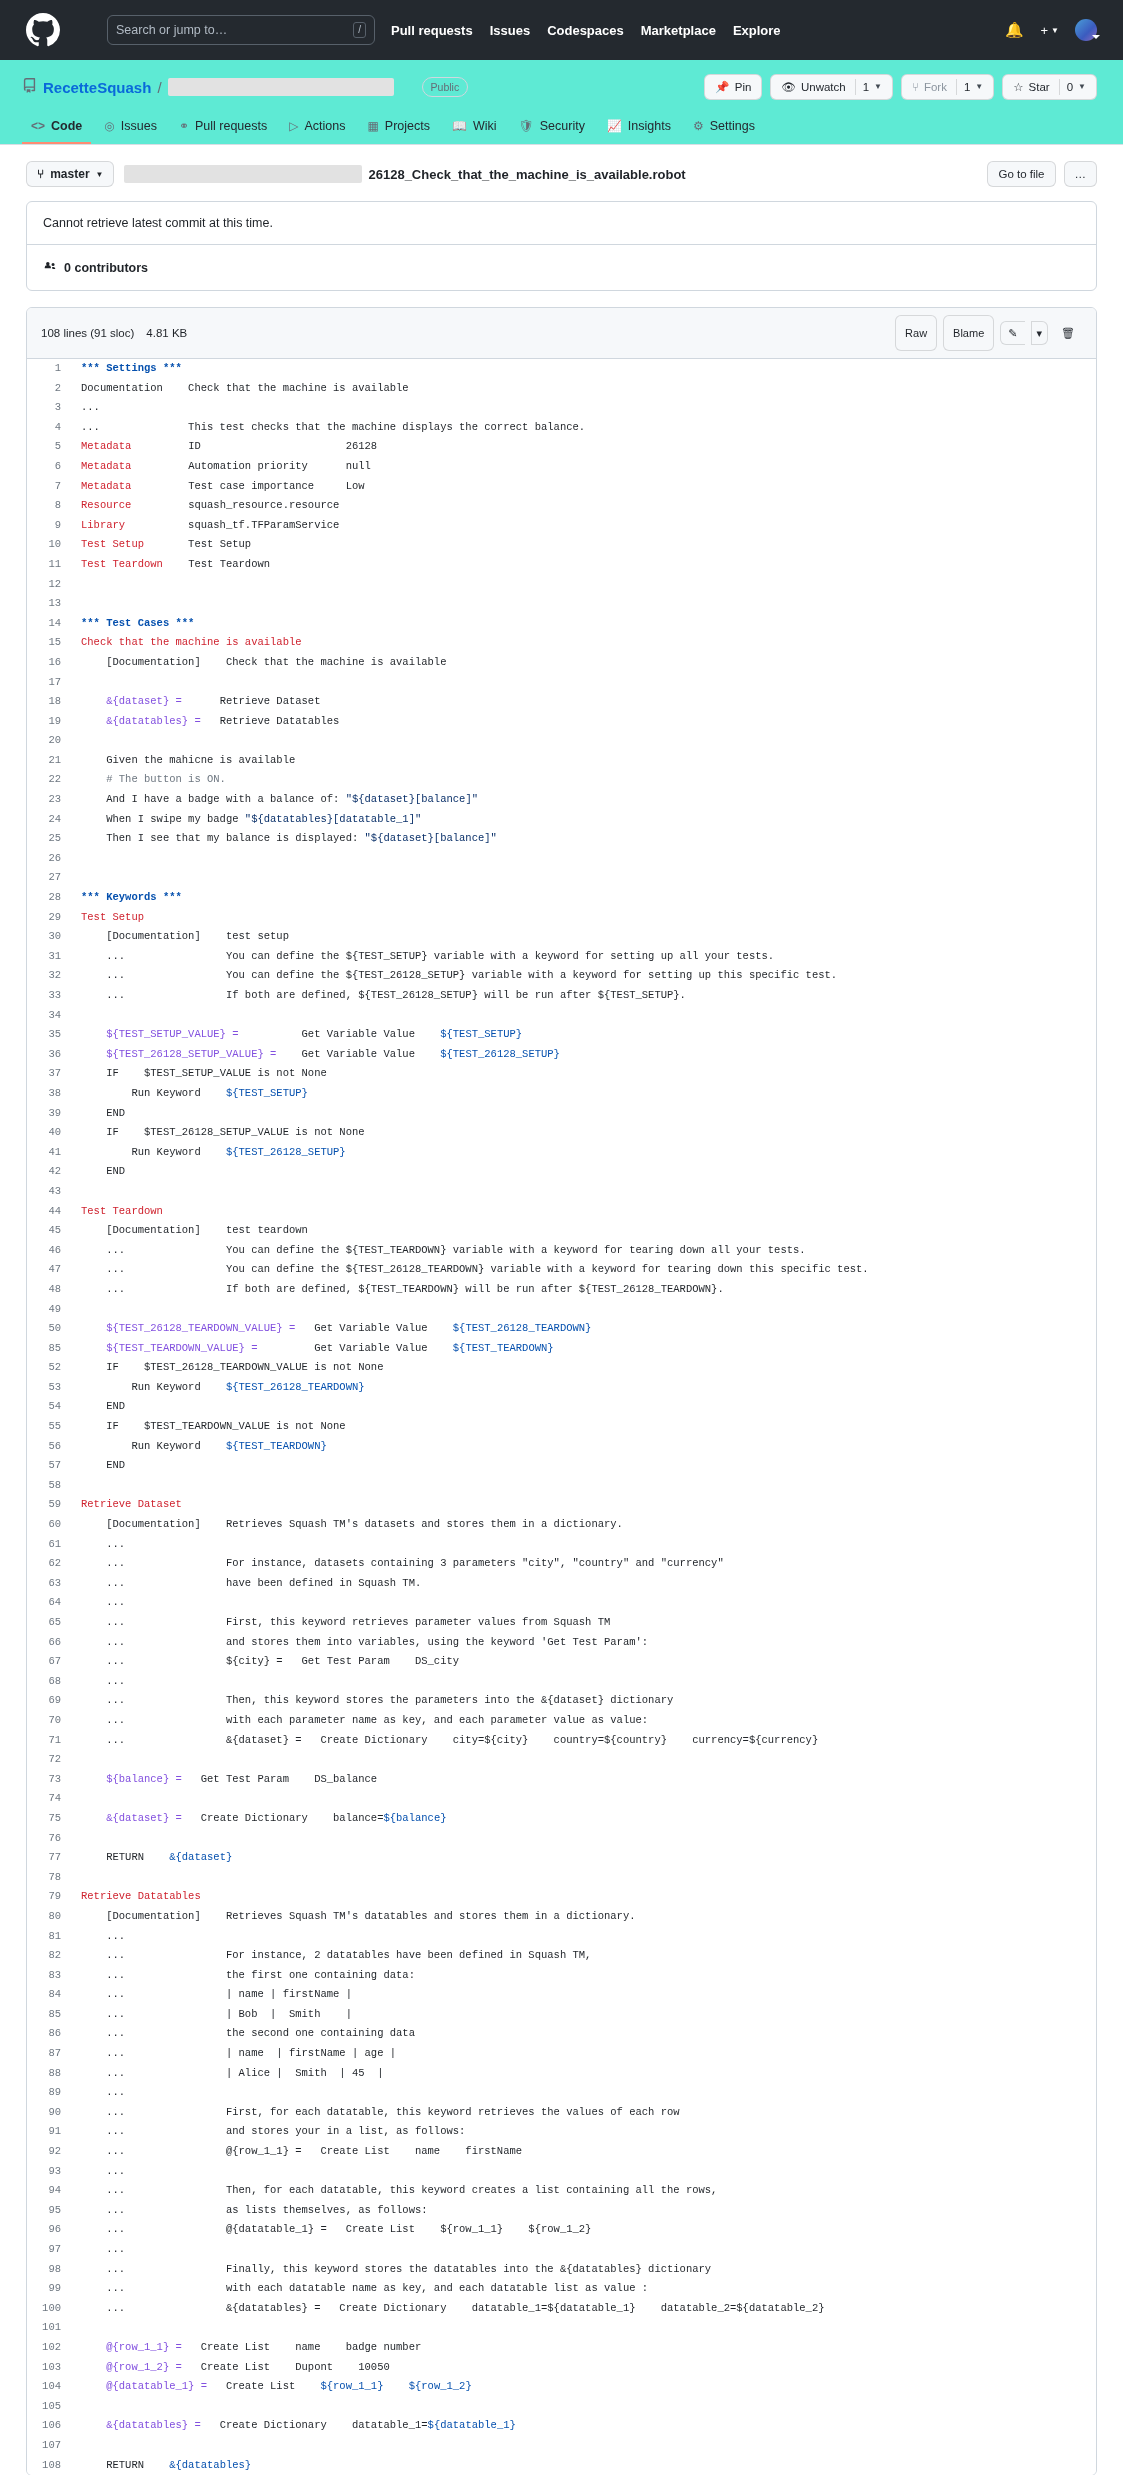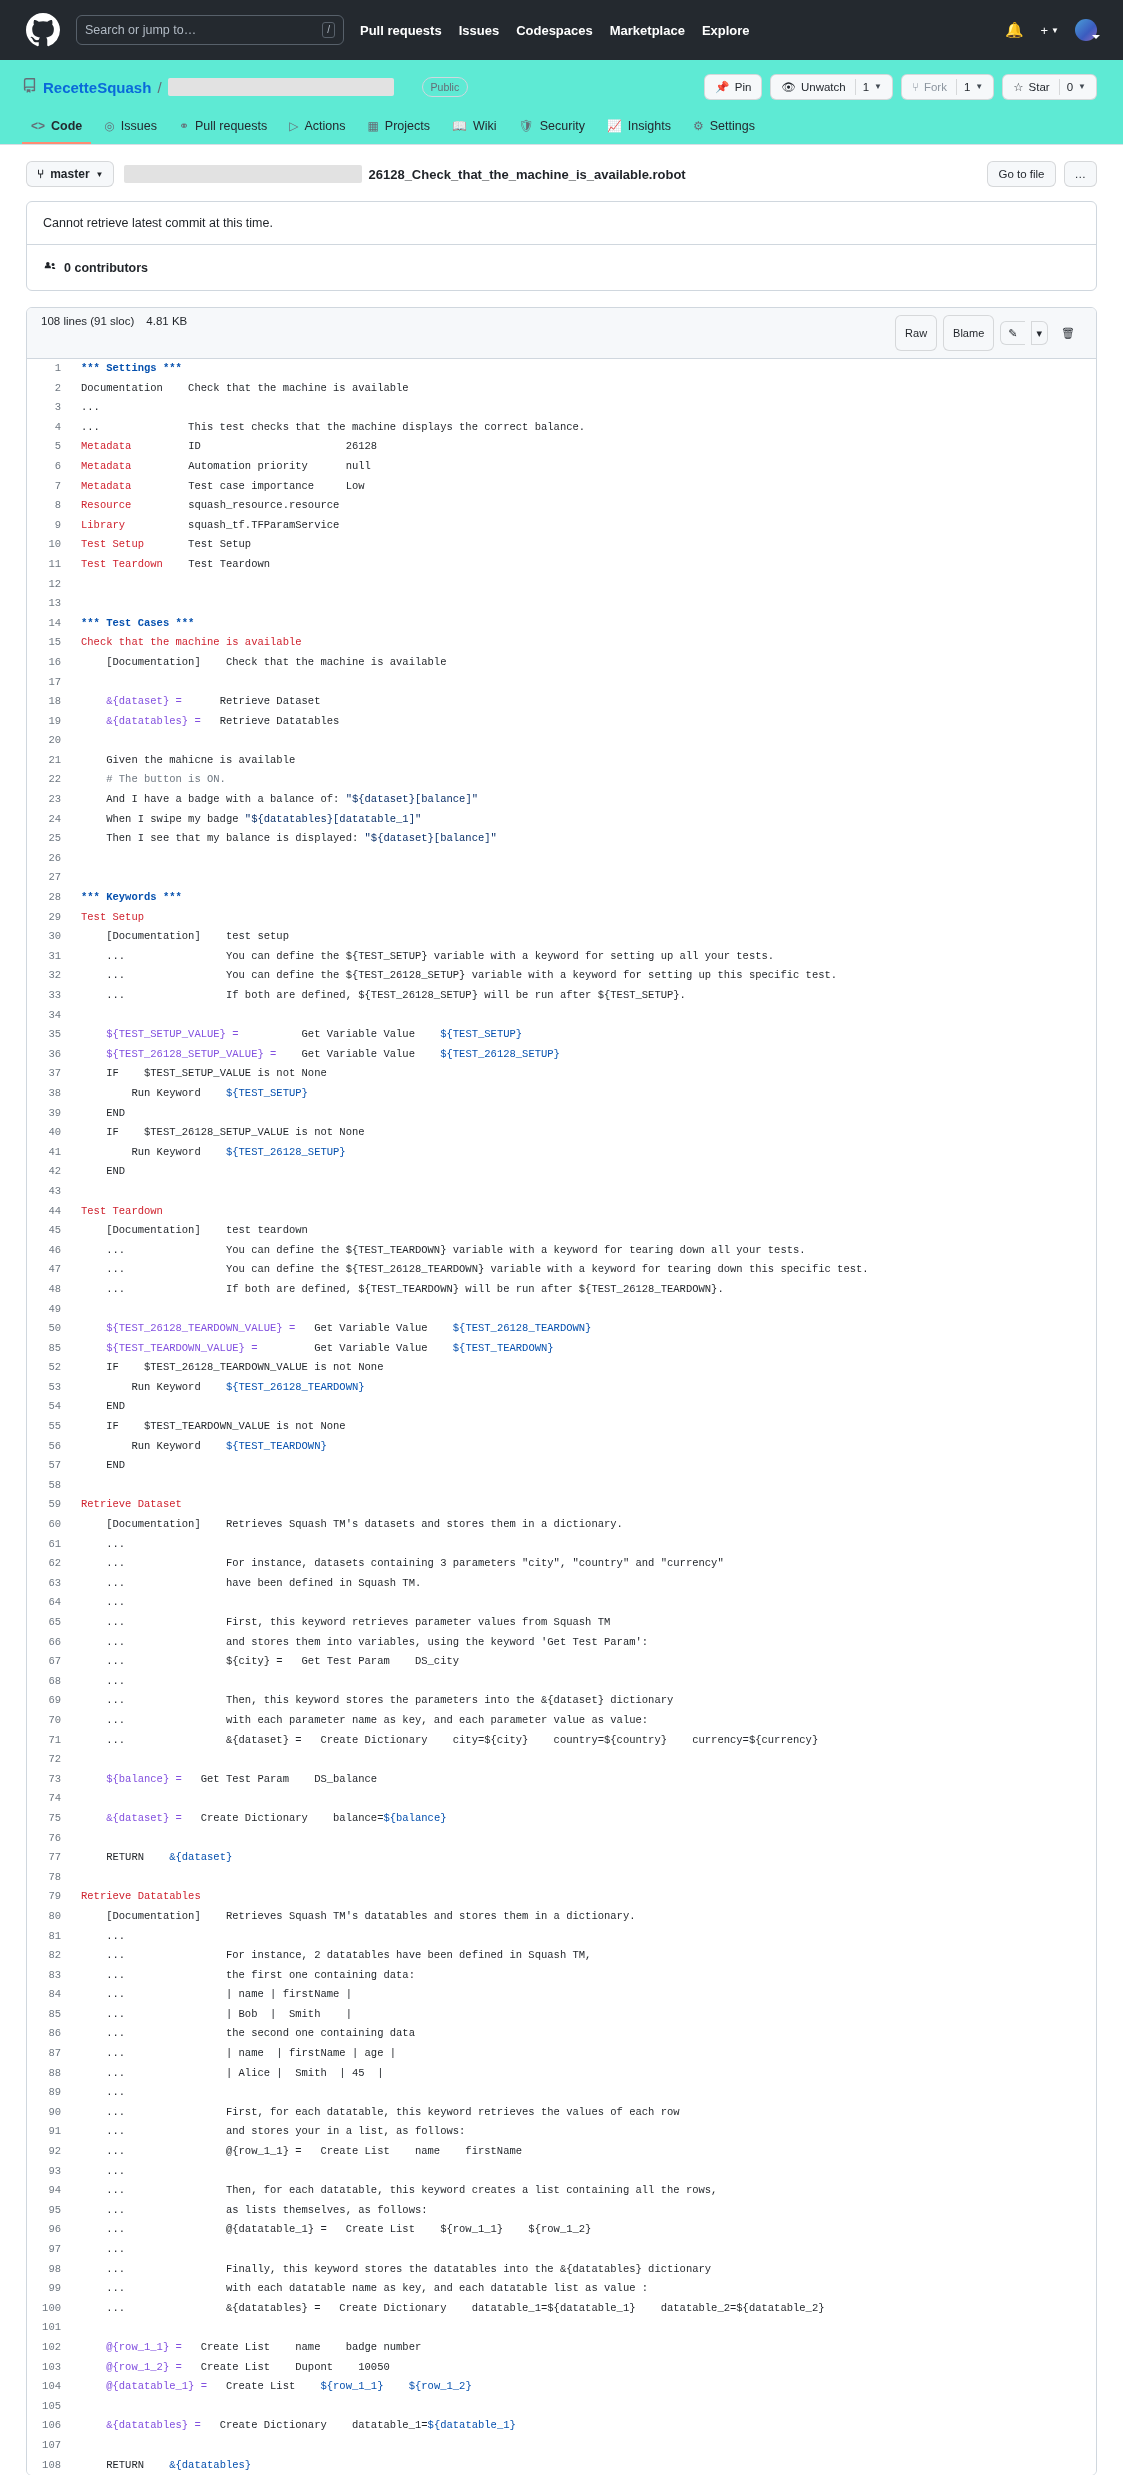--- a/index.html
+++ b/index.html
@@ -26,20 +26,21 @@
     width: 268px;
     height: 30px;
     border: 1px solid #57606a;
     border-radius: 6px;
     display: flex;
     align-items: center;
     padding: 0 8px;
     color: #b1bac4;
     font-size: 12.5px;
     background: transparent;
+    margin-left: 31px;
   }
   .gh-search .slash {
     margin-left: auto;
     border: 1px solid #57606a;
     border-radius: 3px;
     font-size: 10px;
     padding: 0 4px;
     line-height: 14px;
     color: #b1bac4;
   }
@@ -144,21 +145,21 @@
   }
   .box-row + .box-row { border-top:1px solid #d0d7de; }
   .contrib { display:flex; align-items:center; gap:7px; font-weight:600; font-size:12.5px; }
 
   
   .file-box { border:1px solid #d0d7de; border-radius:6px; overflow:hidden; }
   .file-head {
     background:#f6f8fa;
     border-bottom:1px solid #d0d7de;
     padding: 7px 14px;
-    display:flex; align-items:flex-start; gap:12px;
+    display:flex; align-items:center; gap:12px;
     font-size:11.5px; color:#1f2328;
   }
   .file-meta { color:#1f2328; }
   .file-head-right { margin-left:auto; display:flex; align-items:center; gap:6px; }
   .mini-btn {
     border:1px solid rgba(31,35,40,0.15);
     background:#f6f8fa; border-radius:6px;
     padding:9px 9px; font-size:11px; line-height:16px; cursor:pointer;
   }
   .icon-btn {

